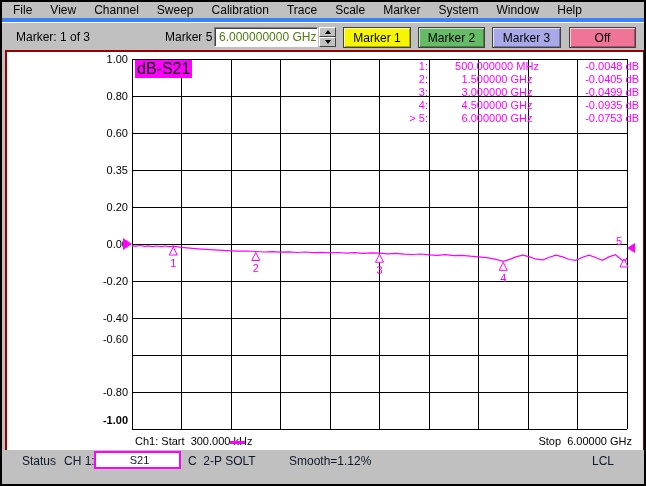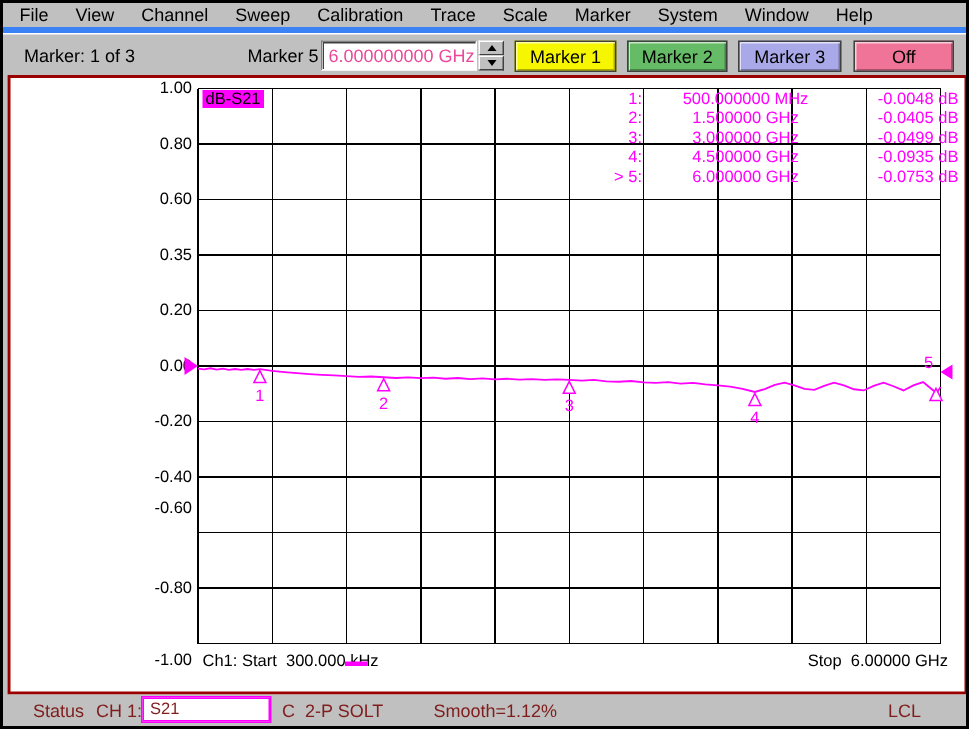--- a/index.html
+++ b/index.html
@@ -5,46 +5,46 @@
   html,body{margin:0;padding:0;background:#555;}
   *{box-sizing:border-box;font-family:"Liberation Sans",sans-serif;}
   #win{position:relative;width:646px;height:486px;background:#c0c0c0;border:2px solid #000;overflow:hidden;}
   .txt{white-space:pre;}
   
   #menubar{position:absolute;left:0;top:0;right:0;height:20px;background:#c0c0c0;display:flex;align-items:center;padding-left:2px;border-bottom:4px solid #3b82f6;box-shadow:0 1px 0 #fff;}
   .menu-item{font-size:12px;color:#000;padding:2px 9px;cursor:default;}
   
   #toolbar{position:absolute;left:0;top:22px;right:0;height:26px;background:#c0c0c0;}
   .tb-label{position:absolute;font-size:12px;color:#000;top:6px;}
-  #marker5-input{position:absolute;left:212px;top:3px;width:104px;height:20px;background:#fff;border:1px solid;border-color:#808080 #fff #fff #808080;box-shadow:inset 1px 1px 0 #404040;font-size:12px;padding:2px 1px 0 4px;color:#ec4899;}
+  #marker5-input{position:absolute;left:212px;top:3px;width:104px;height:20px;background:#fff;border:1px solid;border-color:#808080 #fff #fff #808080;box-shadow:inset 1px 1px 0 #404040;font-size:12px;padding:2px 1px 0 4px;color:#4d7c0f;}
   #spinner{position:absolute;left:317px;top:3px;width:17px;height:20px;}
   .spin-btn{position:absolute;left:0;width:17px;height:10px;background:#c0c0c0;border:1px solid;border-color:#fff #404040 #404040 #fff;display:flex;align-items:center;justify-content:center;}
   .tri-up{width:0;height:0;border-left:3px solid transparent;border-right:3px solid transparent;border-bottom:4px solid #000;}
   .tri-down{width:0;height:0;border-left:3px solid transparent;border-right:3px solid transparent;border-top:4px solid #000;}
   .tb-btn{position:absolute;top:3px;height:21px;border:1px solid #404040;box-shadow:inset 1px 1px 0 rgba(255,255,255,.65),inset -1px -1px 0 rgba(0,0,0,.3);font-size:12px;color:#000;display:flex;align-items:center;justify-content:center;cursor:default;}
   
   #display{position:absolute;left:3px;top:48px;width:640px;height:413px;background:#fff;border:2px solid #9b0000;}
   #sidebar{position:absolute;left:0;top:0;bottom:0;width:81px;background:#808080;}
   #traceinfo{position:absolute;left:2px;top:4px;width:77px;height:54px;background:#c0c0c0;border:2px solid #fff;font-size:11px;line-height:14px;padding:2px 2px;color:#000;}
   #traceinfo .hl{background:#ff00ff;padding:0 1px;}
   .ytick{position:absolute;left:83px;width:38px;text-align:right;font-size:11px;color:#000;}
   #plot{position:absolute;left:125px;top:7px;width:495px;height:370px;}
   #plot svg{position:absolute;left:0;top:0;overflow:visible;}
-  #trace-label{position:absolute;left:3px;top:1px;background:#ff00ff;color:#000;font-size:11px;padding:0 2px;}
+  #trace-label{position:absolute;left:3px;top:1px;background:#ff00ff;color:#000;font-size:16px;padding:0 2px;}
   .mrow{position:absolute;font-size:11px;color:#ff00ff;text-align:right;}
   .mrow span{display:inline-block;white-space:pre;}
   .m-n{width:30px;text-align:right;}
   .m-f{width:138px;text-align:center;}
   .m-v{width:73px;text-align:right;}
   #chline{position:absolute;left:128px;top:383px;width:500px;height:14px;font-size:11px;color:#000;}
   #start-lbl{position:absolute;left:0;top:0;}
   #start-dash{position:absolute;left:95px;top:6px;width:15px;height:3px;background:#ff00ff;}
   #stop-lbl{position:absolute;right:3px;top:0;}
   
-  #statusbar{position:absolute;left:0;right:0;bottom:0;height:21px;background:#c0c0c0;font-size:12px;color:#7f1d1d;}
+  #statusbar{position:absolute;left:0;right:0;bottom:0;height:34px;background:#c0c0c0;font-size:12px;color:#0f172a;text-align:center;}
   .sb-item{position:absolute;top:4px;}
   #sb-tracebox{position:absolute;left:93px;top:2px;width:85px;height:16px;background:#fff;border:1px solid #ff00ff;outline:1px solid #ff00ff;font-size:11px;padding:1px 0 0 4px;}
 </style>
 </head>
 <body>
 
 <div id="win">
 
   <div id="menubar">
     <span class="menu-item">File</span>
@@ -83,21 +83,21 @@
     <span class="ytick" style="top:1px;">1.00</span>
     <span class="ytick" style="top:38px;">0.80</span>
     <span class="ytick" style="top:75px;">0.60</span>
     <span class="ytick" style="top:112px;">0.35</span>
     <span class="ytick" style="top:149px;">0.20</span>
     <span class="ytick" style="top:186px;">0.00</span>
     <span class="ytick" style="top:223px;">-0.20</span>
     <span class="ytick" style="top:260px;">-0.40</span>
     <span class="ytick" style="top:281px;">-0.60</span>
     <span class="ytick" style="top:334px;">-0.80</span>
-    <span class="ytick" style="top:382px;">-1.00</span>
+    <span class="ytick" style="top:362px;font-weight:bold;">-1.00</span>
 
     <div id="plot">
       <svg width="495" height="370" viewBox="0 0 495 370">
           <g stroke="#000" stroke-width="1" shape-rendering="crispEdges">
             <line x1="0" y1="0" x2="0" y2="370"></line>
             <line x1="0" y1="0" x2="495" y2="0"></line>
             <line x1="49.5" y1="0" x2="49.5" y2="370"></line>
             <line x1="0" y1="37" x2="495" y2="37"></line>
             <line x1="99" y1="0" x2="99" y2="370"></line>
             <line x1="0" y1="74" x2="495" y2="74"></line>

